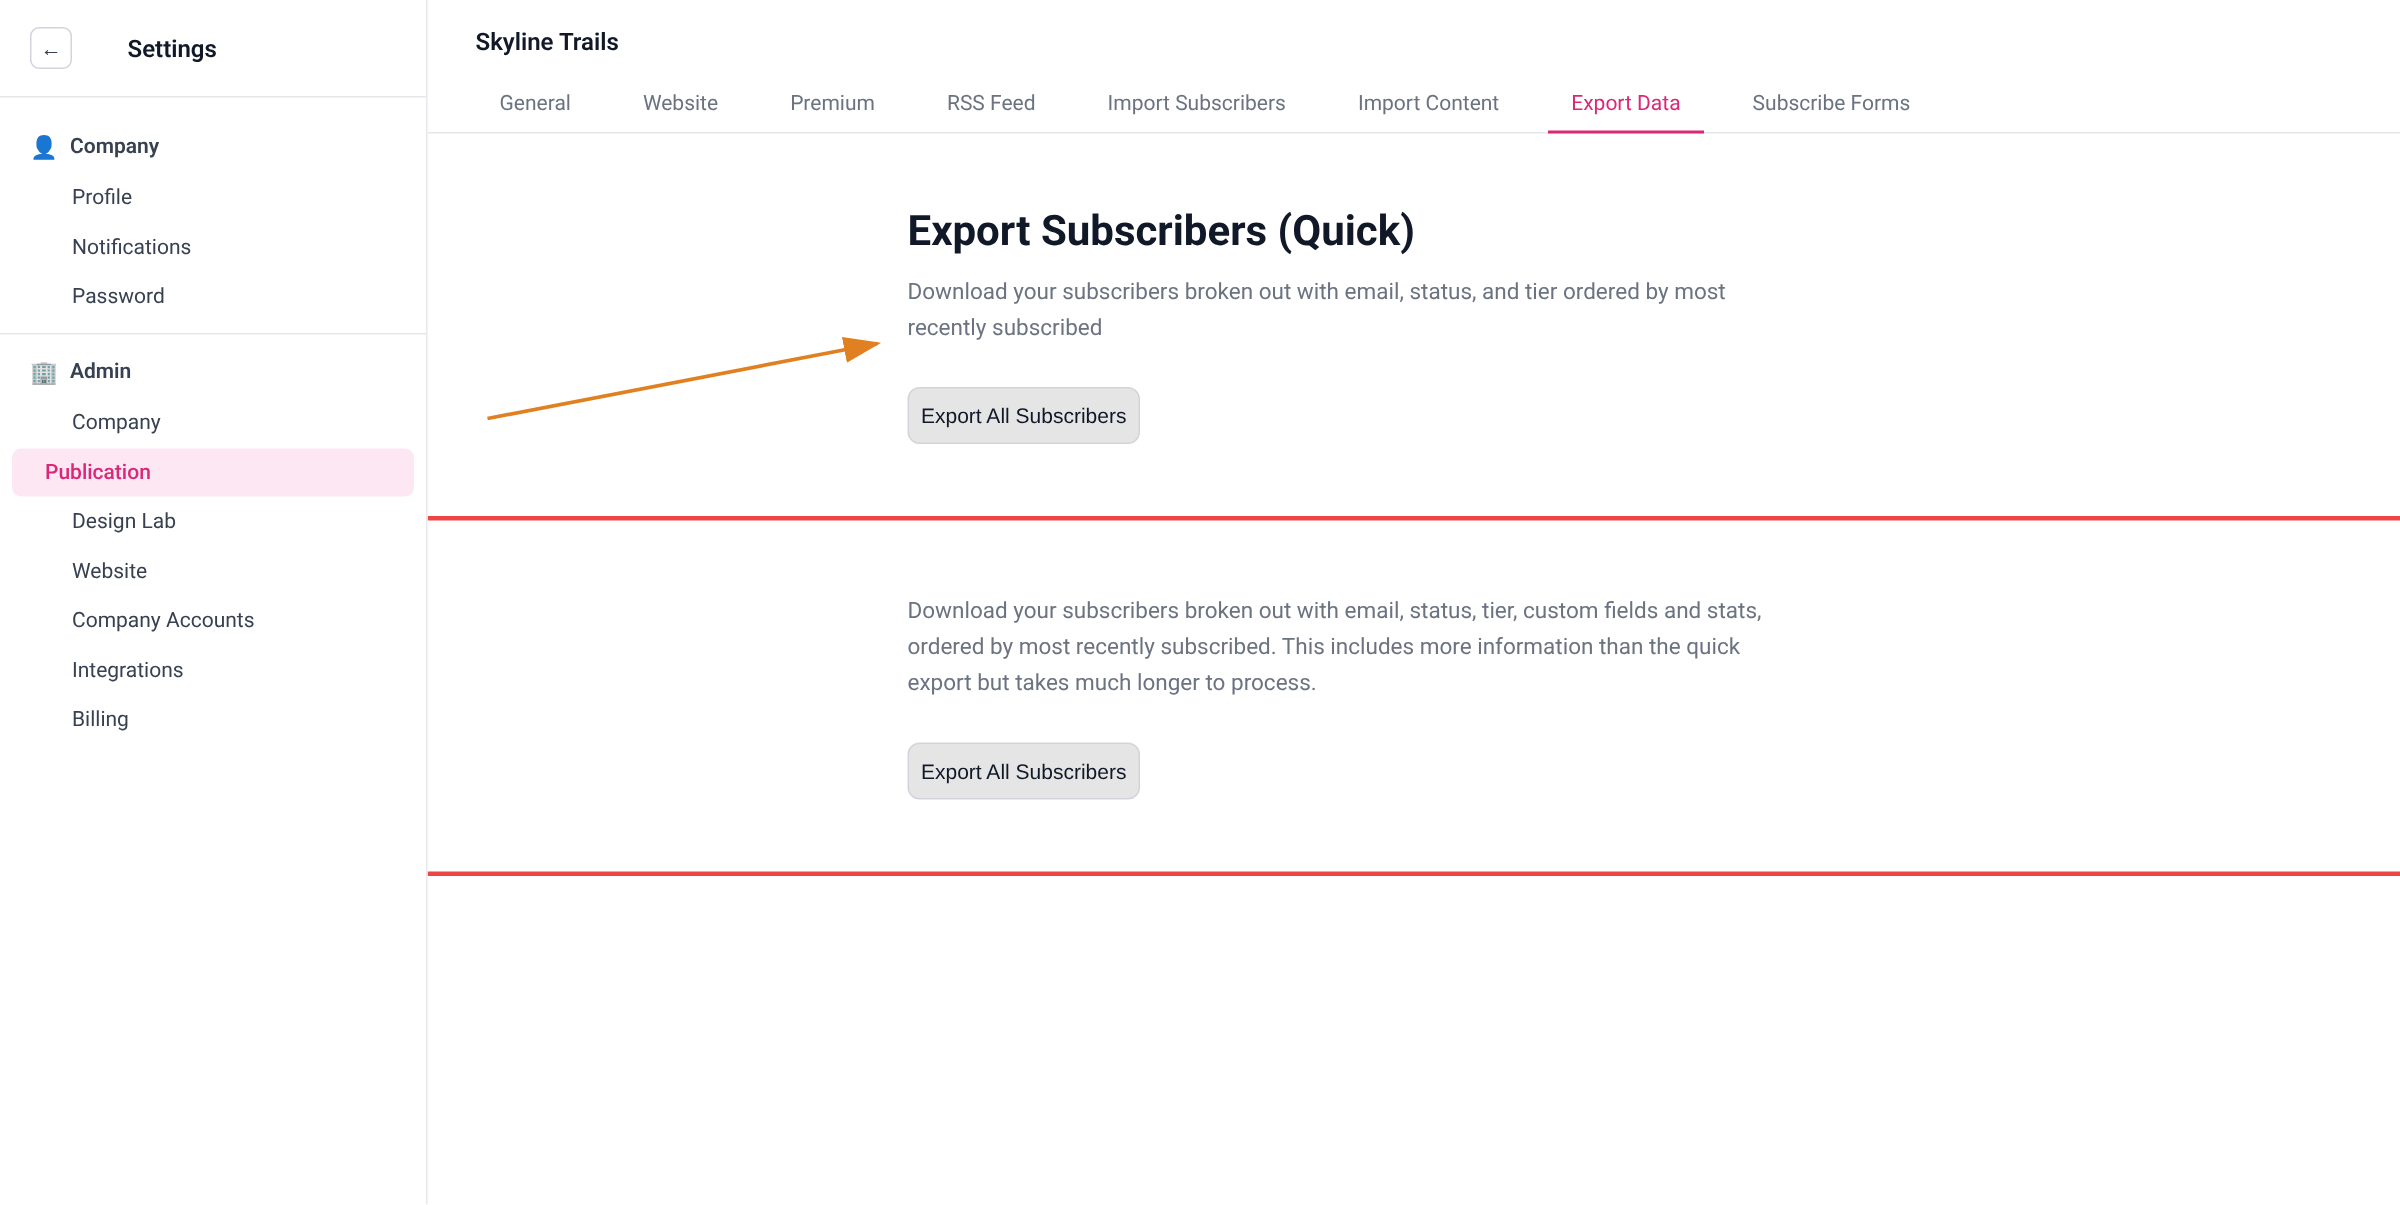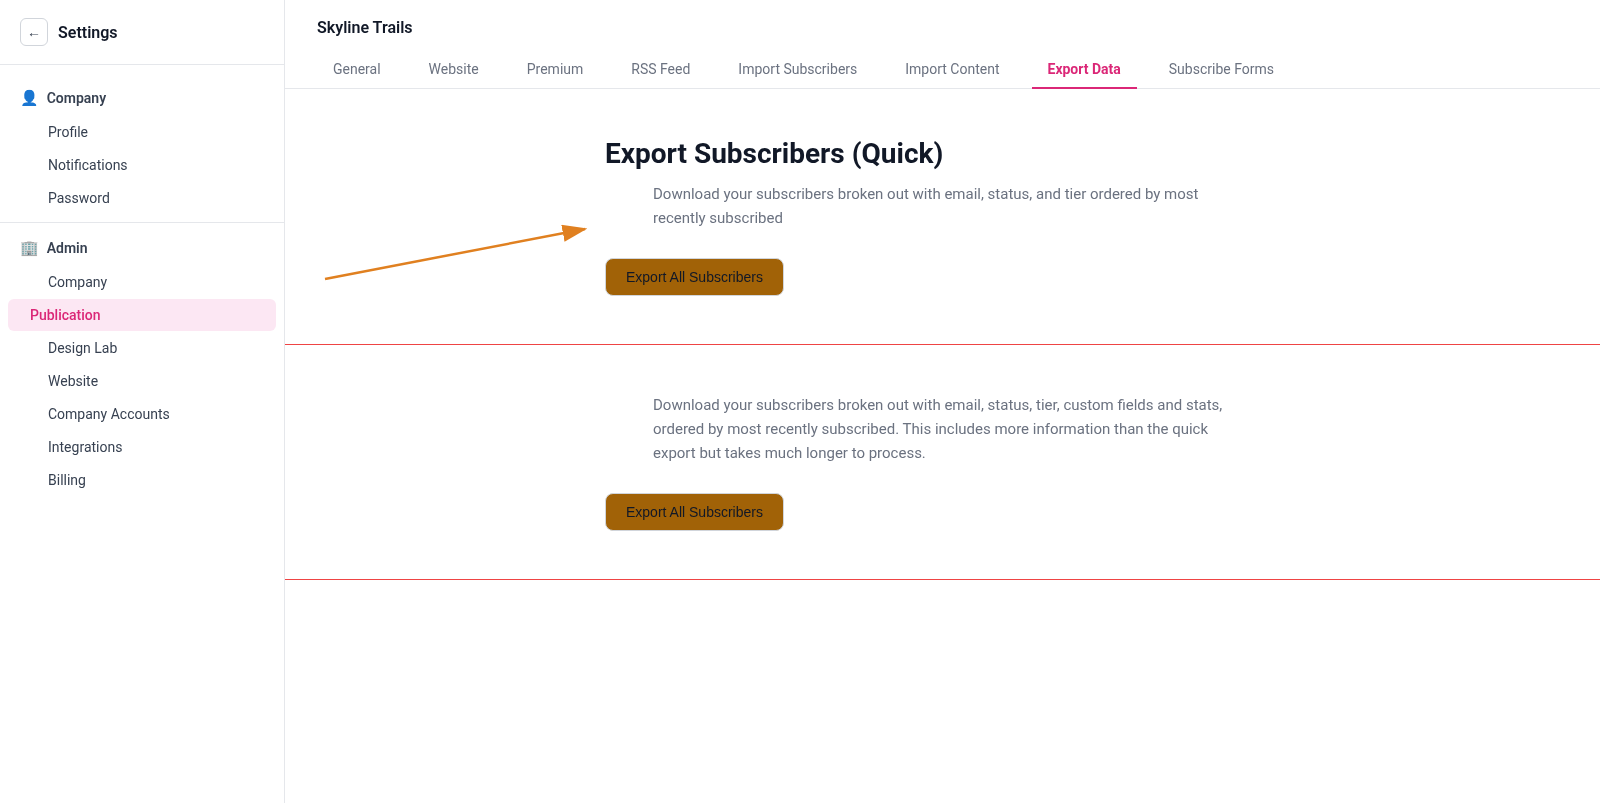--- a/index.html
+++ b/index.html
@@ -33,20 +33,21 @@
       justify-content: center;
       cursor: pointer;
       background: #fff;
       color: #374151;
       font-size: 14px;
     }
     .sidebar-title {
       font-size: 16px;
       font-weight: 600;
       color: #111827;
+      margin-left: 27px;
     }
     .sidebar-nav {
       padding: 16px 0;
     }
     .sidebar-section-label {
       display: flex;
       align-items: center;
       gap: 8px;
       padding: 8px 20px;
       font-size: 14px;
@@ -105,53 +106,52 @@
       font-size: 14px;
       color: #6b7280;
       cursor: pointer;
       border-bottom: 2px solid transparent;
       margin-bottom: -1px;
       white-space: nowrap;
     }
     .tab.active {
       color: #db2777;
       border-bottom-color: #db2777;
-      font-weight: 700;
+      font-weight: 400;
     }
 
     
     .content {
       flex: 1;
       overflow-y: auto;
       padding: 0;
     }
     .export-section {
       padding: 48px 32px 48px 320px;
-      border-bottom: 1px solid #ef4444;
+      border-bottom: 3px solid #ef4444;
       position: relative;
     }
     .export-title {
       font-size: 28px;
       font-weight: 700;
       color: #111827;
       margin-bottom: 12px;
     }
     .export-desc {
       font-size: 15px;
       color: #6b7280;
       line-height: 1.6;
       max-width: 580px;
       margin-bottom: 28px;
-      margin-left: 48px;
     }
     .export-btn {
-      padding: 10px 20px;
+      padding: 10px 8px;
       border: 1.5px solid #d1d5db;
       border-radius: 8px;
-      background: #a16207;
+      background: #e5e5e5;
       font-size: 14px;
       font-weight: 500;
       color: #111827;
       cursor: pointer;
     }
 
     
     .arrow-container {
       position: absolute;
       left: 30px;

